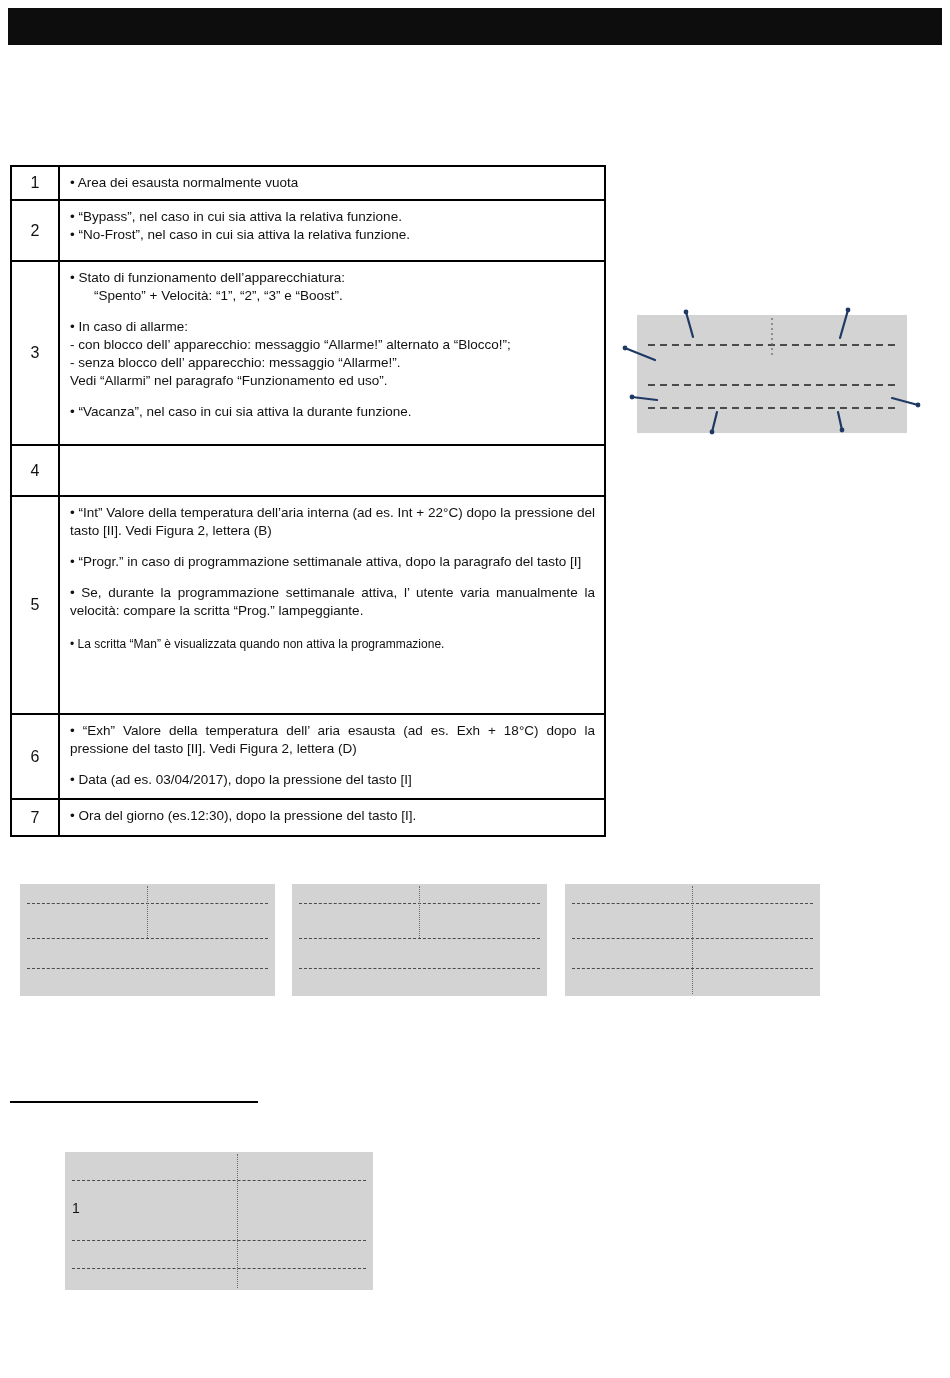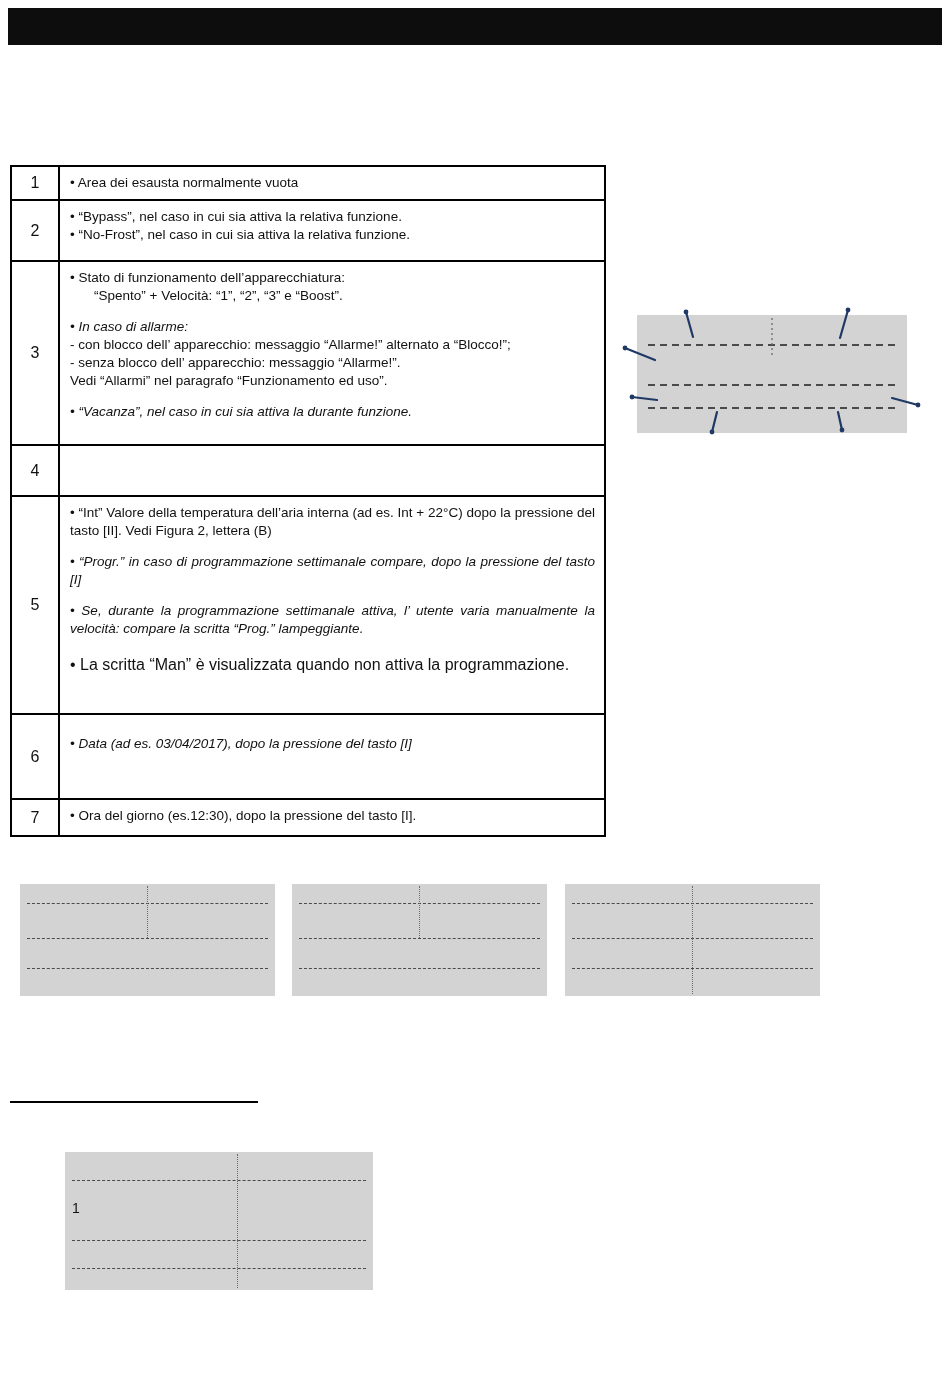--- a/index.html
+++ b/index.html
@@ -10,23 +10,23 @@
   .header-bar { position:absolute; left:8px; top:8px; width:934px; height:37px; background:#0d0d0d; }
 
   
   .info-table { position:absolute; left:10px; top:165px; width:596px; border:2px solid #000; background:#fff; }
   .trow { display:flex; border-bottom:2px solid #000; }
   .trow:last-child { border-bottom:none; }
   .tnum { flex:0 0 48px; border-right:2px solid #000; display:flex; align-items:center; justify-content:center; font-size:16px; }
   .tcontent { flex:1; padding:7px 9px 6px 10px; font-size:13.5px; line-height:1.33; }
   .tcontent p { text-align:justify; }
   .indent { padding-left:24px; }
-  .gap { margin-top:13px;font-style:italic; }
+  .gap { margin-top:13px; }
   .gap-lg { margin-top:17px; }
-  .big { font-size:16px; line-height:1.3; }
+  .big { font-size:12px; line-height:1.3; }
   .r1{min-height:34px}.r2{min-height:61px}.r3{min-height:184px}.r4{min-height:51px}
   .r5{min-height:218px}.r6{min-height:85px}.r7{min-height:35px}
 
   
   .lcd { position:absolute; background:#d3d3d3; }
   .dash-line { position:absolute; left:7px; right:7px; border-top:1.8px dashed #4a4a4a; }
   .vdot { position:absolute; border-left:1.5px dotted #6a6a6a; }
   .lcd-label { position:absolute; font-size:14px; color:#111; }
 
   .fig2 { position:absolute; left:600px; top:298px; width:340px; height:165px; }
@@ -71,29 +71,30 @@
     </div>
 
     <div class="trow r4">
       <div class="tnum">4</div>
     </div>
 
     <div class="trow r5">
       <div class="tnum">5</div>
       <div class="tcontent">
         <p>• “Int” Valore della temperatura dell’aria interna (ad es. Int + 22°C) dopo la pressione del tasto [II]. Vedi Figura 2, lettera (B)</p>
-        <p class="gap">• “Progr.” in caso di programmazione settimanale compare, dopo la pressione del tasto [I]</p>
+        <p class="gap">• “Progr.” in caso di programmazione settimanale attiva, dopo la paragrafo del tasto [I]</p>
         <p class="gap">• Se, durante la programmazione settimanale attiva, l’ utente varia manualmente la velocità: compare la scritta “Prog.” lampeggiante.</p>
         <p class="gap-lg big">• La scritta “Man” è visualizzata quando non attiva la programmazione.</p>
       </div>
     </div>
 
     <div class="trow r6">
       <div class="tnum">6</div>
       <div class="tcontent">
+        <p>• “Exh” Valore della temperatura dell’ aria esausta (ad es. Exh + 18°C) dopo la pressione del tasto [II]. Vedi Figura 2, lettera (D)</p>
         <p class="gap">• Data (ad es. 03/04/2017), dopo la pressione del tasto [I]</p>
       </div>
     </div>
 
     <div class="trow r7">
       <div class="tnum">7</div>
       <div class="tcontent">
         <p>• Ora del giorno (es.12:30), dopo la pressione del tasto [I].</p>
       </div>
     </div>

